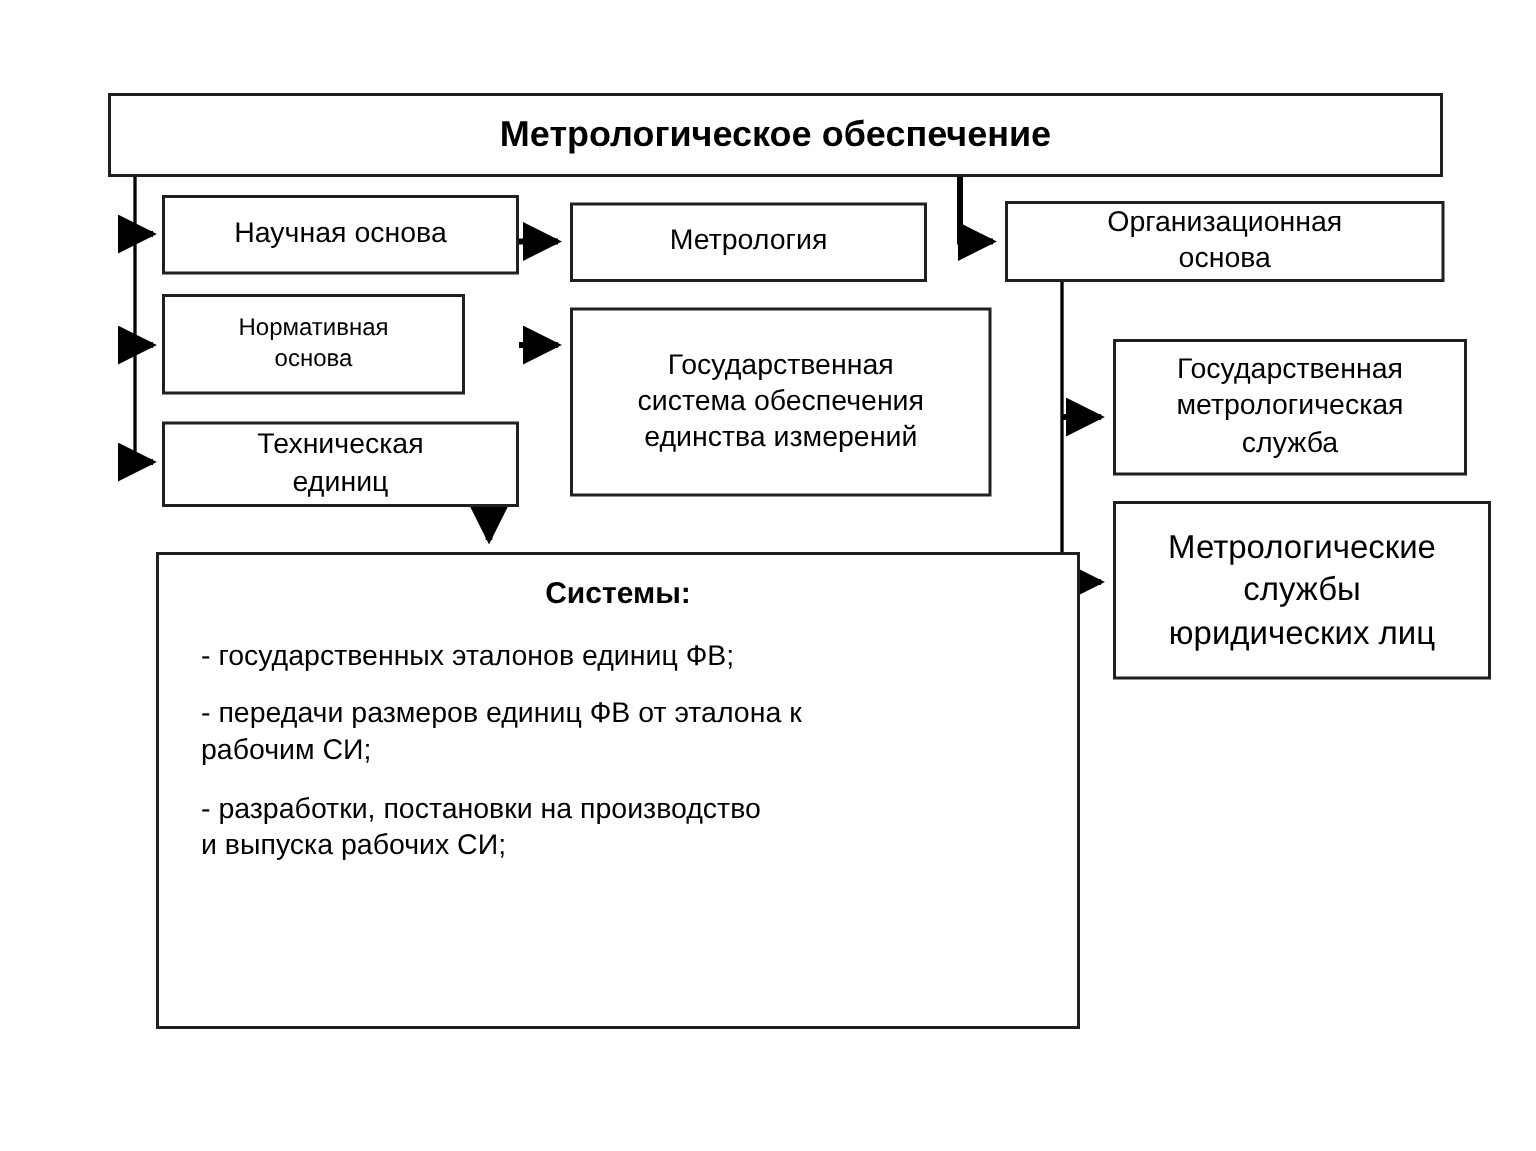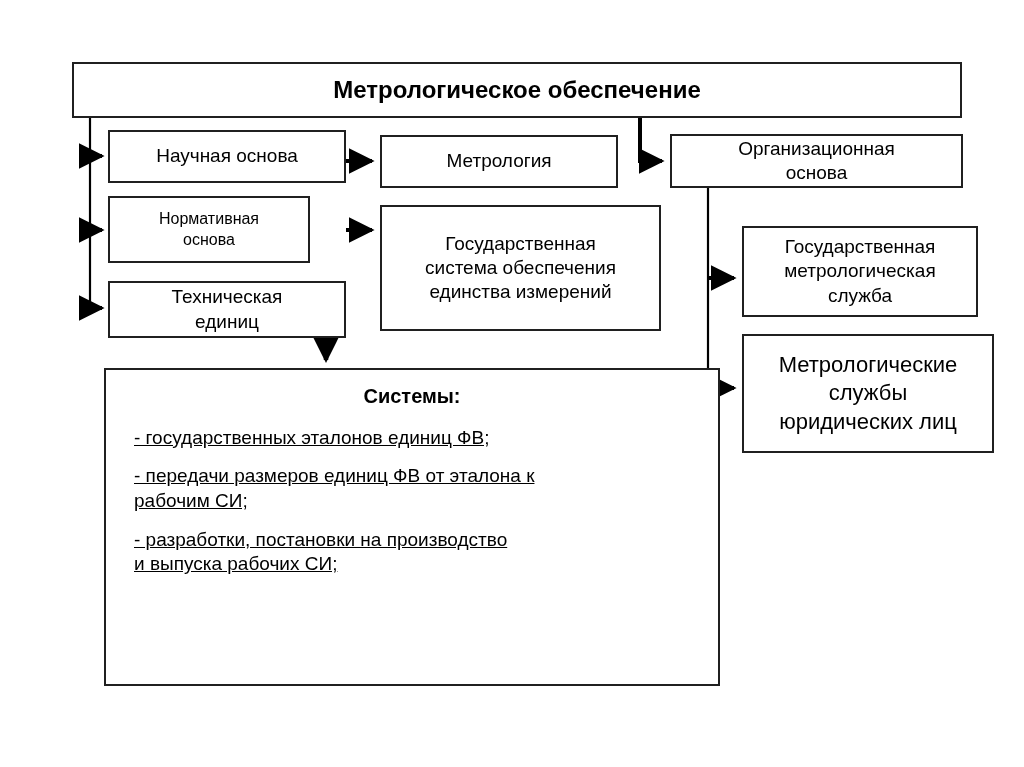--- a/index.html
+++ b/index.html
@@ -104,21 +104,20 @@
     text-align: center;
     font-size: 20px;
     font-weight: bold;
     margin-top: 14px;
   }
   #systems-list {
     display: block;
     margin: 16px 0 0 0;
     padding: 0 30px 0 28px;
     list-style: none;
-    text-decoration: underline;
   }
   #systems-list li {
     font-size: 19px;
     line-height: 1.30;
     margin-bottom: 14px;
     white-space: pre-line;
   }
   #systems-list li.tight {
     margin-bottom: 6px;
   }

